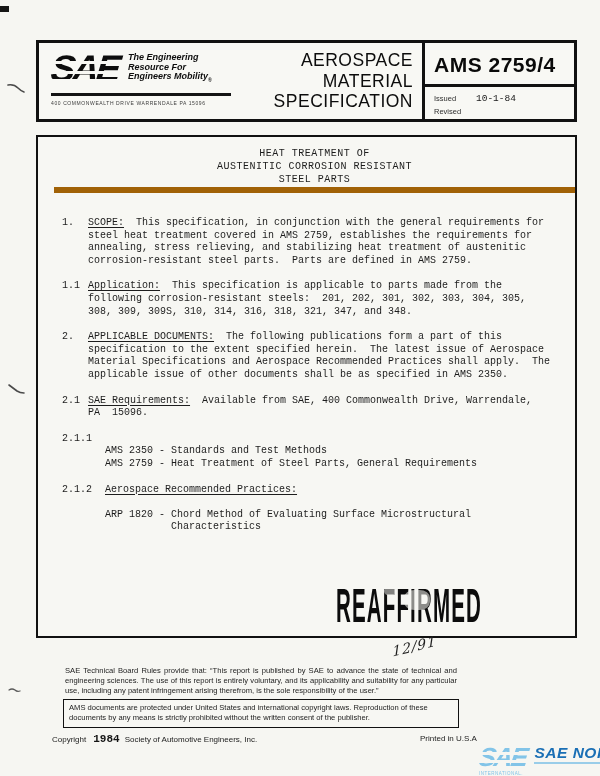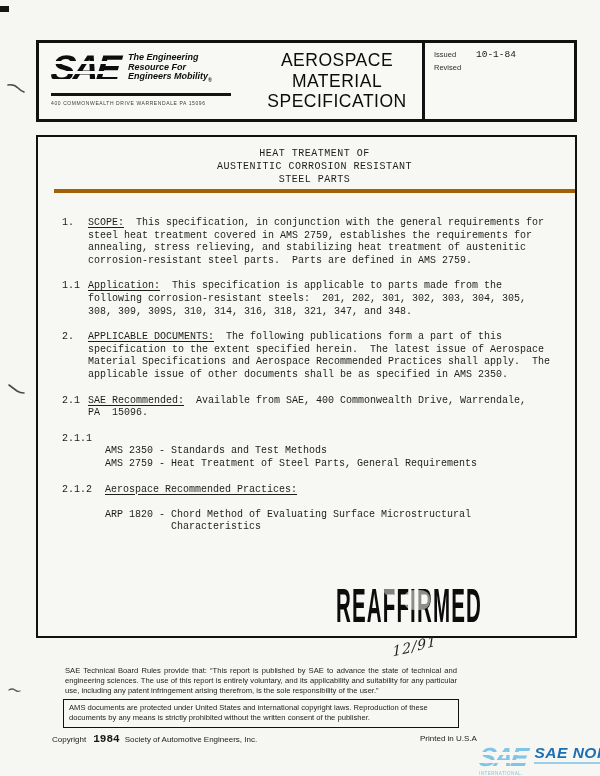--- a/index.html
+++ b/index.html
@@ -22,35 +22,35 @@
   .sae-letters {
     position:relative; font-style:italic; font-weight:900; font-size:37px; line-height:37px;
     letter-spacing:-3px; color:#0d0d0d; transform:skewX(-6deg); padding-right:6px;
   }
   .sae-letters .stripe { position:absolute; left:-4px; right:0; height:3px; background:#f8f8f4; }
   .stripe.s1 { top:11px; } .stripe.s2 { top:21px; } .stripe.s3 { top:29px; }
   .tagline { font-style:italic; font-weight:bold; font-size:9px; line-height:9.5px; margin-left:4px; margin-top:3px; white-space:pre-line; color:#0e0e0e;}
   .reg-mark { font-size:5px; vertical-align:sub; }
   .logo-rule { position:absolute; left:12px; top:50px; width:180px; height:2.5px; background:#141414; }
   .hdr-address { position:absolute; left:12px; top:57px; font-size:5px; letter-spacing:0.6px; color:#3c3c3c; white-space:nowrap; }
-  .hdr-center { flex:1; text-align:center; padding:7px 9px 0 0; }
+  .hdr-center { flex:1; text-align:right; padding:7px 9px 0 0; }
   .doc-type { font-size:17.5px; line-height:20.5px; font-weight:400; letter-spacing:0.5px; color:#0c0c0c; white-space:pre-line; }
   .hdr-right { width:152px; flex-shrink:0; border-left:3px solid #111; display:flex; flex-direction:column; }
   .ams-cell { height:46px; border-bottom:3px solid #111; padding:10px 0 0 9px; font-weight:bold; font-size:21px; letter-spacing:0.5px; color:#0a0a0a; }
   .issue-cell { padding:6px 6px 0 9px; }
   .issue-row { display:flex; align-items:baseline; margin-bottom:3px; }
   .issue-label { font-size:7.5px; color:#2e2e2e; width:42px; flex-shrink:0; }
   .issue-value { font-family:"Liberation Mono", monospace; font-size:9.5px; color:#191919; }
   
   .main-box {
     position:absolute; left:36px; top:135px; width:541px; height:503px;
     border:2.5px solid #111; background:#f7f7f3;
   }
   .title-area {
-    height:56px; border-bottom:4px solid #a16207; text-align:center; padding-top:10px;
+    height:56px; border-bottom:6px solid #a16207; text-align:center; padding-top:10px;
     font-family:"Liberation Mono", monospace; font-size:10px; line-height:13px;
     letter-spacing:0.5px; color:#1c1c1c; white-space:pre-line;margin-left:16px;
   }
   .body-area { padding:24px 10px 0 24px; font-family:"Liberation Mono", monospace; font-size:10px; line-height:12.6px; color:#1d1d1d; }
   .section { display:flex; margin-bottom:13px; }
   .sec-num { flex-shrink:0; white-space:pre; }
   .ind-a .sec-num { width:26px; }
   .ind-b .sec-num { width:43px; }
   .sec-text { flex:1; white-space:pre-wrap; }
   .sec-heading { text-decoration:underline; text-underline-offset:2px; }
@@ -125,20 +125,21 @@
       </div>
       <div class="logo-rule"></div>
       <div class="hdr-address">400 COMMONWEALTH DRIVE    WARRENDALE    PA 15096</div>
     </div>
     <div class="hdr-center">
       <div class="doc-type">AEROSPACE
 MATERIAL
 SPECIFICATION</div>
     </div>
     <div class="hdr-right">
+      <div class="ams-cell">AMS 2759/4</div>
       <div class="issue-cell">
         <div class="issue-row">
           <span class="issue-label">Issued</span>
           <span class="issue-value">10-1-84</span>
         </div>
         <div class="issue-row">
           <span class="issue-label">Revised</span>
           <span class="issue-value"></span>
         </div>
       </div>
@@ -169,21 +170,21 @@
       <div class="section ind-a">
         <span class="sec-num">2.</span>
         <div class="sec-text"><span class="sec-heading">APPLICABLE DOCUMENTS:</span><span>  The following publications form a part of this
 specification to the extent specified herein.  The latest issue of Aerospace
 Material Specifications and Aerospace Recommended Practices shall apply.  The
 applicable issue of other documents shall be as specified in AMS 2350.</span></div>
       </div>
 
       <div class="section ind-a">
         <span class="sec-num">2.1</span>
-        <div class="sec-text"><span class="sec-heading">SAE Recommended:</span><span>  Available from SAE, 400 Commonwealth Drive, Warrendale,
+        <div class="sec-text"><span class="sec-heading">SAE Requirements:</span><span>  Available from SAE, 400 Commonwealth Drive, Warrendale,
 PA  15096.</span></div>
       </div>
 
       <div class="section ind-b">
         <span class="sec-num">2.1.1</span>
         <div class="sec-text"><span></span><div class="sec-list">AMS 2350 - Standards and Test Methods
 AMS 2759 - Heat Treatment of Steel Parts, General Requirements</div></div>
       </div>
 
       <div class="section ind-b">

